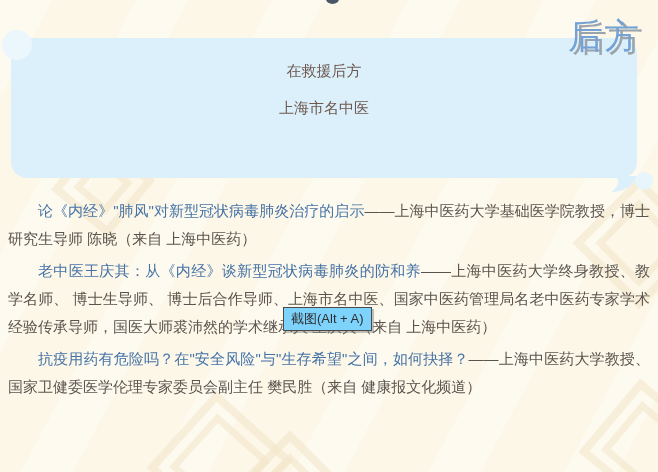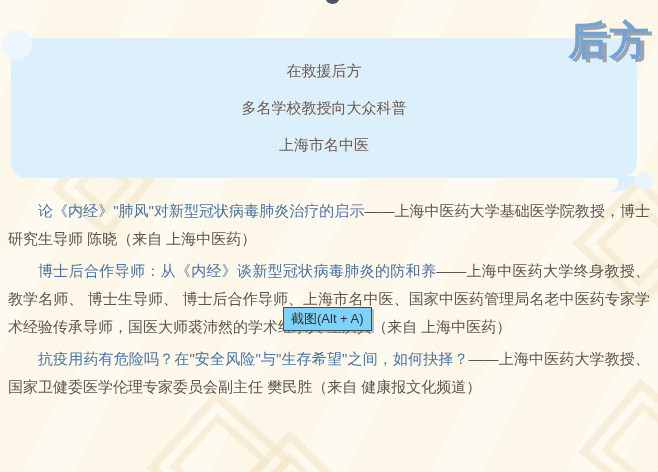--- a/index.html
+++ b/index.html
@@ -31,21 +31,21 @@
   .m4{left:598px;top:398px;width:80px;height:80px;transform:rotate(40deg);}
   .m5{left:252px;top:446px;width:60px;height:60px;transform:rotate(45deg);}
 
   .top-dot{
     position:absolute;left:326px;top:-6px;width:13px;height:10px;
     border-radius:50%;background:#4a5663;z-index:2;
   }
 
   .heading{
     position:absolute;left:568px;top:13px;z-index:3;
-    font-size:40px;font-weight:bold;letter-spacing:1px;
+    font-size:35px;font-weight:normal;letter-spacing:1px;
     color:#74a2d6;text-shadow:4px 3px 0 #9aa4ad;
     white-space:nowrap;
   }
 
   .panel{
     position:absolute;left:11px;top:38px;width:626px;height:140px;z-index:1;
     background:#dcf0fb;border-radius:2px 16px 16px 16px;
   }
   .panel-circle{
     position:absolute;left:2px;top:30px;width:30px;height:30px;z-index:2;
@@ -90,29 +90,28 @@
 <div class="motif m4"></div>
 <div class="motif m5"></div>
 
 <div class="top-dot"></div>
 
 <div class="heading">后方</div>
 
 <div class="panel">
   <div class="panel-lines">
     <div>在救援后方</div>
-    <div>多名学校教授向大众科普</div>
     <div>上海市名中医</div>
   </div>
 </div>
 <div class="panel-circle"></div>
 <svg class="bubble-tail" width="32" height="18" viewBox="0 0 32 18">
   <path d="M1,0 H30 C28,9 17,16 4,16 C12,11 13,5 9,0 Z" fill="#dcf0fb"></path>
 </svg>
 <div class="tail-dot"></div>
 
 <div class="content">
   <p><span class="lead">论《内经》"肺风"对新型冠状病毒肺炎治疗的启示</span><span class="rest">——上海中医药大学基础医学院教授，博士研究生导师 陈晓（来自 上海中医药）</span></p>
-  <p><span class="lead">博士后合作导师：从《内经》谈新型冠状病毒肺炎的防和养</span><span class="rest">——上海中医药大学终身教授、教学名师、 博士生导师、 博士后合作导师、上海市名中医、国家中医药管理局名老中医药专家学术经验传承导师，国医大师裘沛然的学术继承人 王庆其（来自 上海中医药）</span></p>
+  <p><span class="lead">老中医王庆其：从《内经》谈新型冠状病毒肺炎的防和养</span><span class="rest">——上海中医药大学终身教授、教学名师、 博士生导师、 博士后合作导师、上海市名中医、国家中医药管理局名老中医药专家学术经验传承导师，国医大师裘沛然的学术继承人 王庆其（来自 上海中医药）</span></p>
   <p><span class="lead">抗疫用药有危险吗？在"安全风险"与"生存希望"之间，如何抉择？</span><span class="rest">——上海中医药大学教授、国家卫健委医学伦理专家委员会副主任 樊民胜（来自 健康报文化频道）</span></p>
 </div>
 
 <div class="tooltip">截图(Alt + A)</div>
 
 </body></html>

